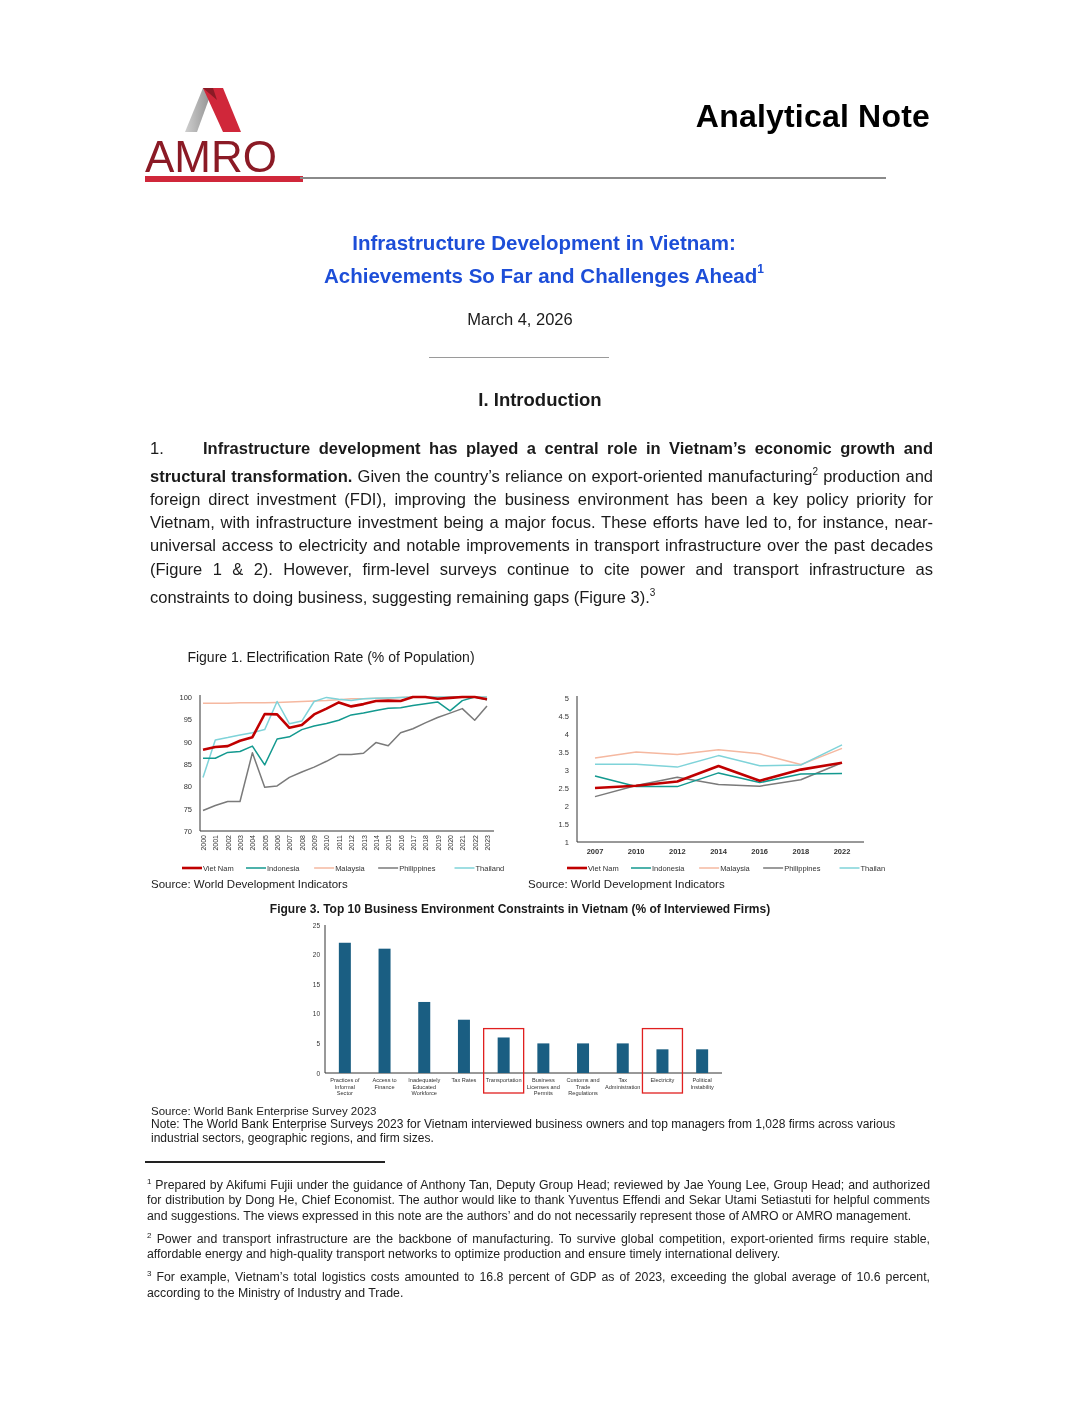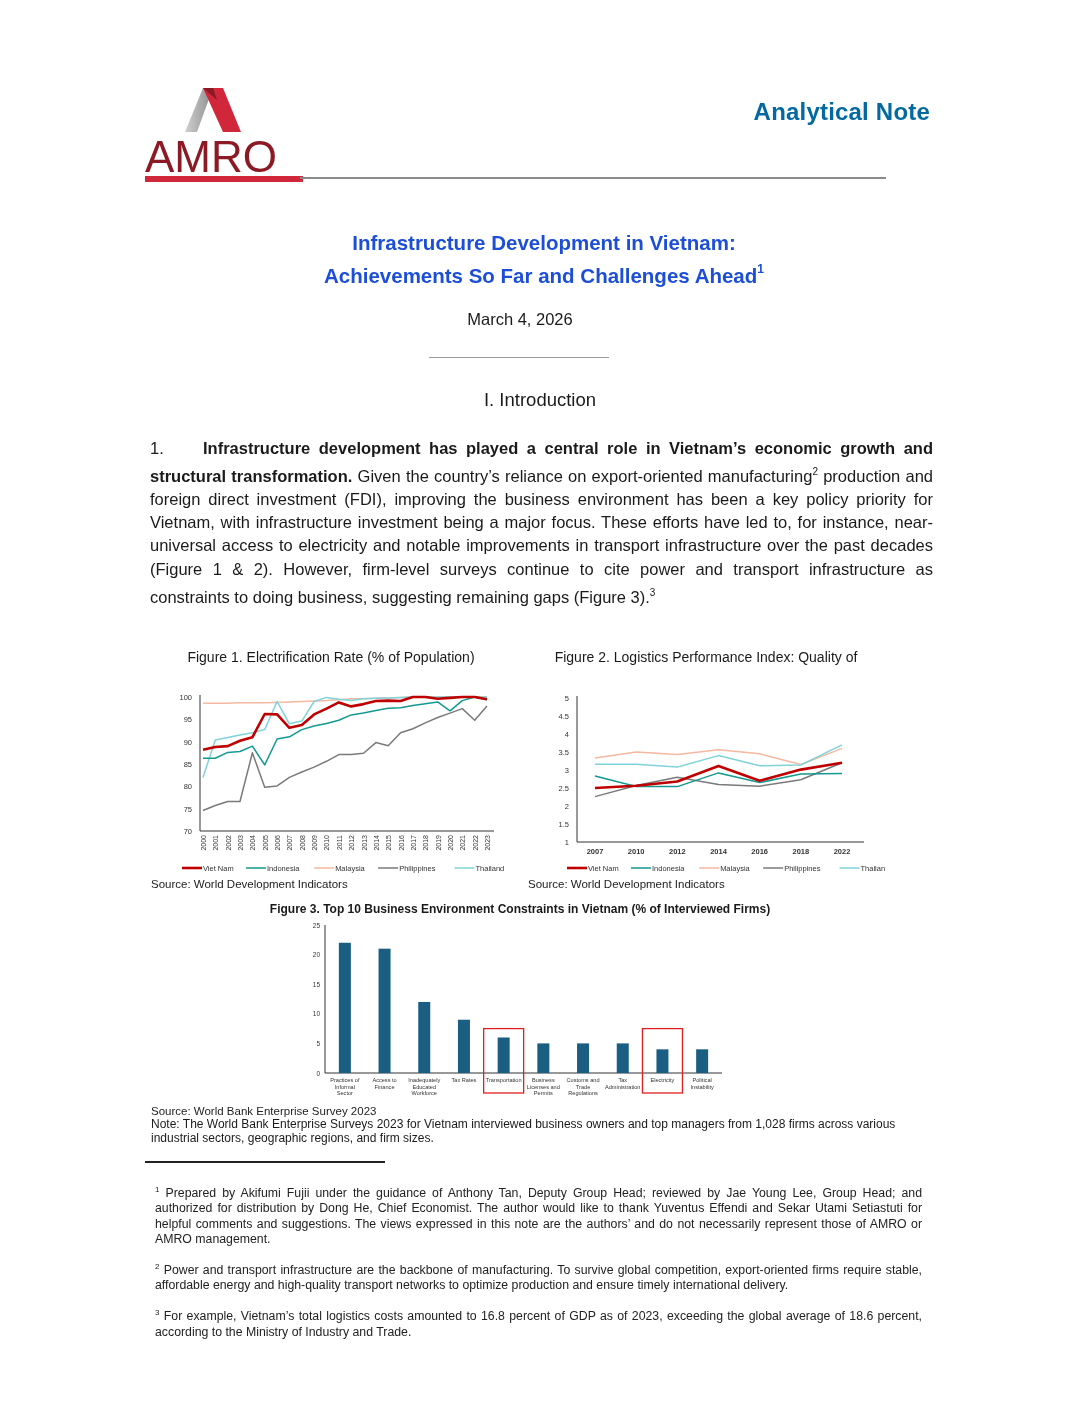--- a/index.html
+++ b/index.html
@@ -1,43 +1,43 @@
 <!DOCTYPE html>
 <html><head>
 <meta charset="utf-8">
 <style>
   html, body { margin:0; padding:0; background:#ffffff; }
   body { width:1088px; height:1408px; position:relative; overflow:hidden; font-family:"Liberation Sans", sans-serif; color:#1a1a1a; }
   .abs { position:absolute; }
   #logo { left:145px; top:88px; width:158px; height:96px; }
-  #report-type { right:158px; top:98px; font-size:24px; font-weight:bold; color:#0369a1; letter-spacing:0.2px; }
+  #report-type { right:158px; top:98px; font-size:32px; font-weight:bold; color:#000000; letter-spacing:0.2px; }
   #header-rule { left:300px; top:177px; width:586px; height:2px; background:#8a8a8a; }
   #title { left:0; width:1088px; top:229px; text-align:center; color:#1d4ed8; font-weight:bold; font-size:20.5px; line-height:28px; }
   #title sup { font-size:12px; position:relative; top:-2px; }
   #date { left:0; width:1040px; top:310px; text-align:center; font-size:16.5px; }
   #date-rule { left:429px; top:357px; width:180px; height:1px; background:#9a9a9a; }
-  #section-heading { left:0; width:1080px; top:389px; text-align:center; font-size:18.5px; font-weight:normal; }
+  #section-heading { left:0; width:1080px; top:389px; text-align:center; font-size:18.5px; font-weight:bold; }
   #para { left:150px; width:783px; top:437px; font-size:16.5px; line-height:23.2px; text-align:justify; }
   #para .num { display:inline-block; width:53px; }
   #para sup { font-size:10px; }
   .fig-title { font-size:14px; font-weight:normal; text-align:center; line-height:18px; }
   #fig1-title { left:150px; width:362px; top:648px; }
   #fig2-title { left:520px; width:372px; top:648px; }
   #fig1 { left:150px; top:688px; width:360px; height:190px; }
   #fig2 { left:525px; top:690px; width:360px; height:190px; }
   .source { font-size:11.5px; color:#222; }
   #fig1-source { left:151px; top:878px; }
   #fig2-source { left:528px; top:878px; }
   #fig3-title { left:0; width:1040px; top:902px; text-align:center; font-size:12px; font-weight:bold; }
   #fig3 { left:300px; top:918px; width:440px; height:186px; }
   #fig3-source { left:151px; top:1105px; }
   #fig3-note { left:151px; top:1118px; width:760px; font-size:12px; line-height:13.5px; }
   #fn-rule { left:145px; top:1161px; width:240px; height:2px; background:#222; }
   #footnotes { left:143px; top:1170px; width:791px; font-size:12.3px; line-height:15.2px; text-align:justify; color:#222; }
-  #footnotes p { margin:12px; }
+  #footnotes p { margin:4px; }
   #footnotes sup { font-size:8px; }
   svg text { font-family:"Liberation Sans", sans-serif; }
 </style>
 </head>
 <body>
 
 <div id="logo" class="abs">
   <svg width="158" height="96" viewBox="0 0 158 96">
     <defs>
       <linearGradient id="gGrey" x1="0" x2="1" y1="0" y2="0">
@@ -112,21 +112,20 @@
     <line x1="164.125" y1="180" x2="184.125" y2="180" stroke="#f5b8a0" stroke-width="1.5"></line>
     <text x="185.125" y="183" font-size="7.5" fill="#333">Malaysia</text>
     <line x1="228.125" y1="180" x2="248.125" y2="180" stroke="#7a7a7a" stroke-width="1.5"></line>
     <text x="249.125" y="183" font-size="7.5" fill="#333">Philippines</text>
     <line x1="304.5" y1="180" x2="324.5" y2="180" stroke="#7fd3d9" stroke-width="1.5"></line>
     <text x="325.5" y="183" font-size="7.5" fill="#333">Thailand</text>
   </svg>
 <div id="fig1-source" class="abs source">Source: World Development Indicators</div>
 
 <div id="fig2-title" class="abs fig-title">
-  <div>Figure 2. Logistics Performance Index: Quality of</div>
 </div>
 <svg id="fig2" class="abs">
     <line x1="52" y1="6" x2="52" y2="152" stroke="#333" stroke-width="1"></line>
     <line x1="52" y1="152" x2="339" y2="152" stroke="#333" stroke-width="1"></line>
     <text x="44" y="155" text-anchor="end" font-size="7.5" fill="#333">1</text>
     <text x="44" y="137" text-anchor="end" font-size="7.5" fill="#333">1.5</text>
     <text x="44" y="119" text-anchor="end" font-size="7.5" fill="#333">2</text>
     <text x="44" y="101" text-anchor="end" font-size="7.5" fill="#333">2.5</text>
     <text x="44" y="83" text-anchor="end" font-size="7.5" fill="#333">3</text>
     <text x="44" y="65" text-anchor="end" font-size="7.5" fill="#333">3.5</text>
@@ -191,14 +190,14 @@
     <rect x="396.15000000000003" y="131.32" width="12" height="23.680000000000007" fill="#1a5e82"></rect>
     <text x="402.15000000000003" y="164" text-anchor="middle" font-size="5.6" fill="#333"><tspan x="402.15000000000003" dy="0">Political</tspan><tspan x="402.15000000000003" dy="6.5">Instability</tspan></text>
   </svg>
 <div id="fig3-source" class="abs source">Source: World Bank Enterprise Survey 2023</div>
 <div id="fig3-note" class="abs">Note: The World Bank Enterprise Surveys 2023 for Vietnam interviewed business owners and top managers from 1,028 firms across various industrial sectors, geographic regions, and firm sizes.</div>
 
 <div id="fn-rule" class="abs"></div>
 <div id="footnotes" class="abs">
   <p><sup>1</sup><span> Prepared by Akifumi Fujii under the guidance of Anthony Tan, Deputy Group Head; reviewed by Jae Young Lee, Group Head; and authorized for distribution by Dong He, Chief Economist. The author would like to thank Yuventus Effendi and Sekar Utami Setiastuti for helpful comments and suggestions. The views expressed in this note are the authors’ and do not necessarily represent those of AMRO or AMRO management.</span></p>
   <p><sup>2</sup><span> Power and transport infrastructure are the backbone of manufacturing. To survive global competition, export-oriented firms require stable, affordable energy and high-quality transport networks to optimize production and ensure timely international delivery.</span></p>
-  <p><sup>3</sup><span> For example, Vietnam’s total logistics costs amounted to 16.8 percent of GDP as of 2023, exceeding the global average of 18.6 percent, according to the Ministry of Industry and Trade.</span></p>
+  <p><sup>3</sup><span> For example, Vietnam’s total logistics costs amounted to 16.8 percent of GDP as of 2023, exceeding the global average of 10.6 percent, according to the Ministry of Industry and Trade.</span></p>
 </div>
 
 </body></html>

